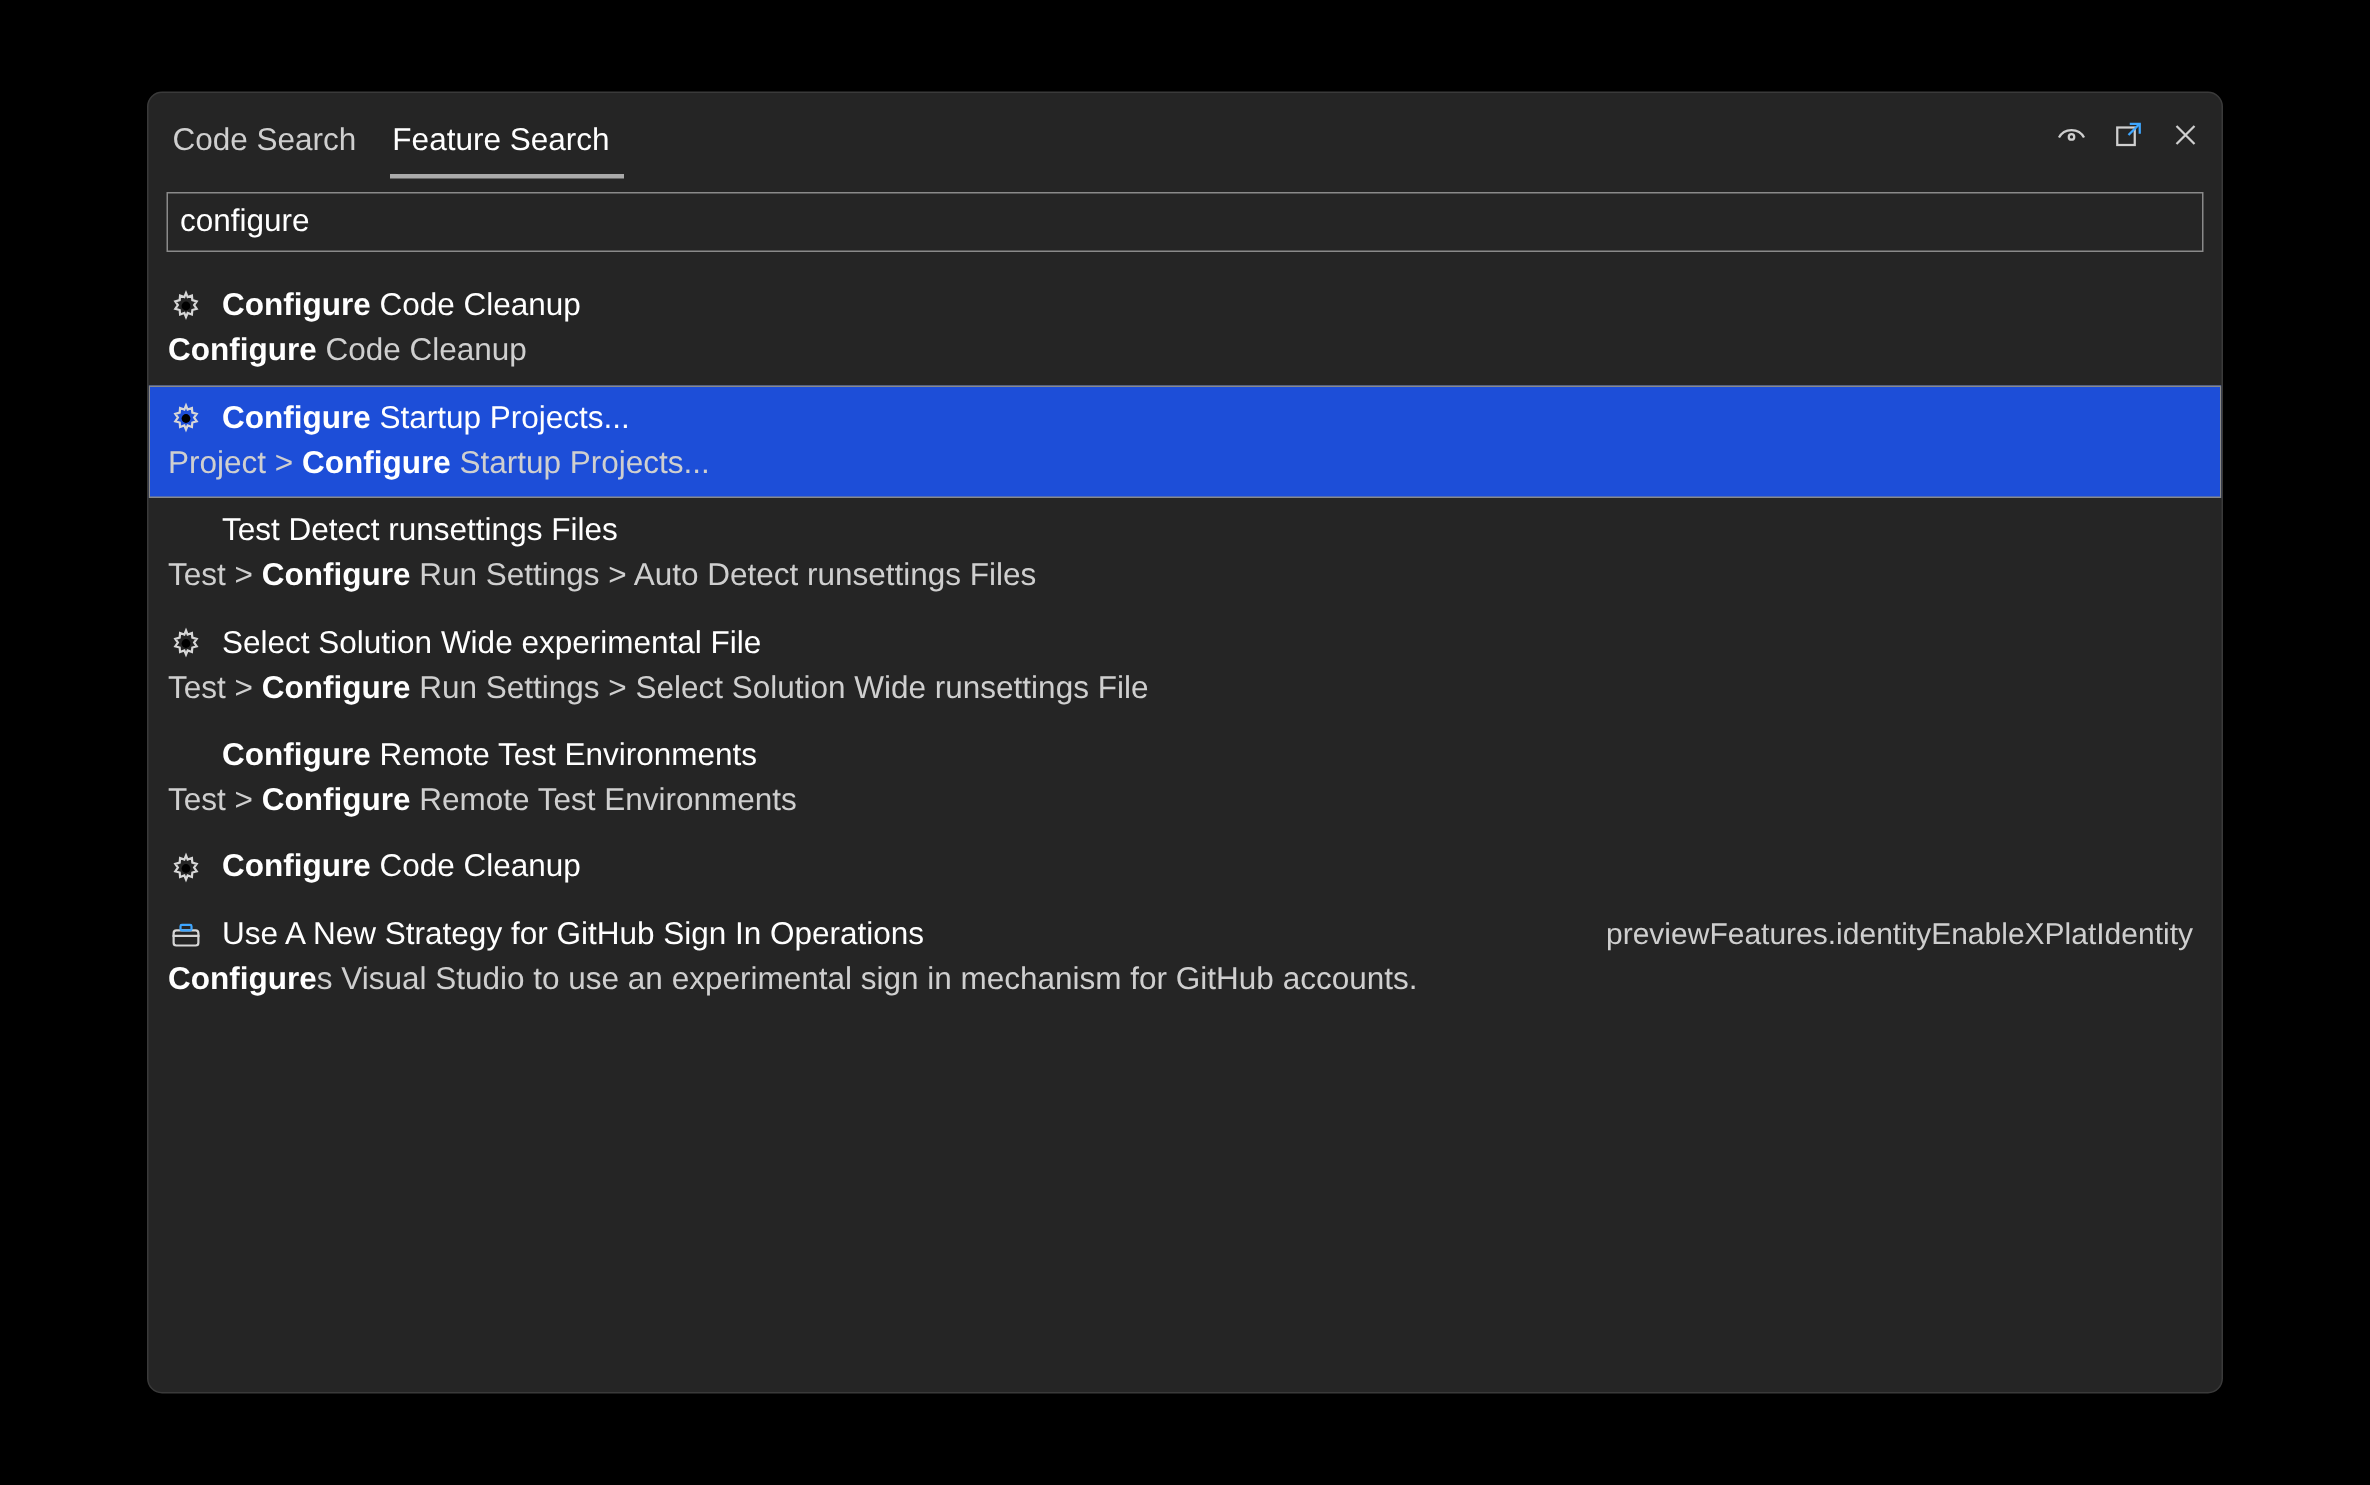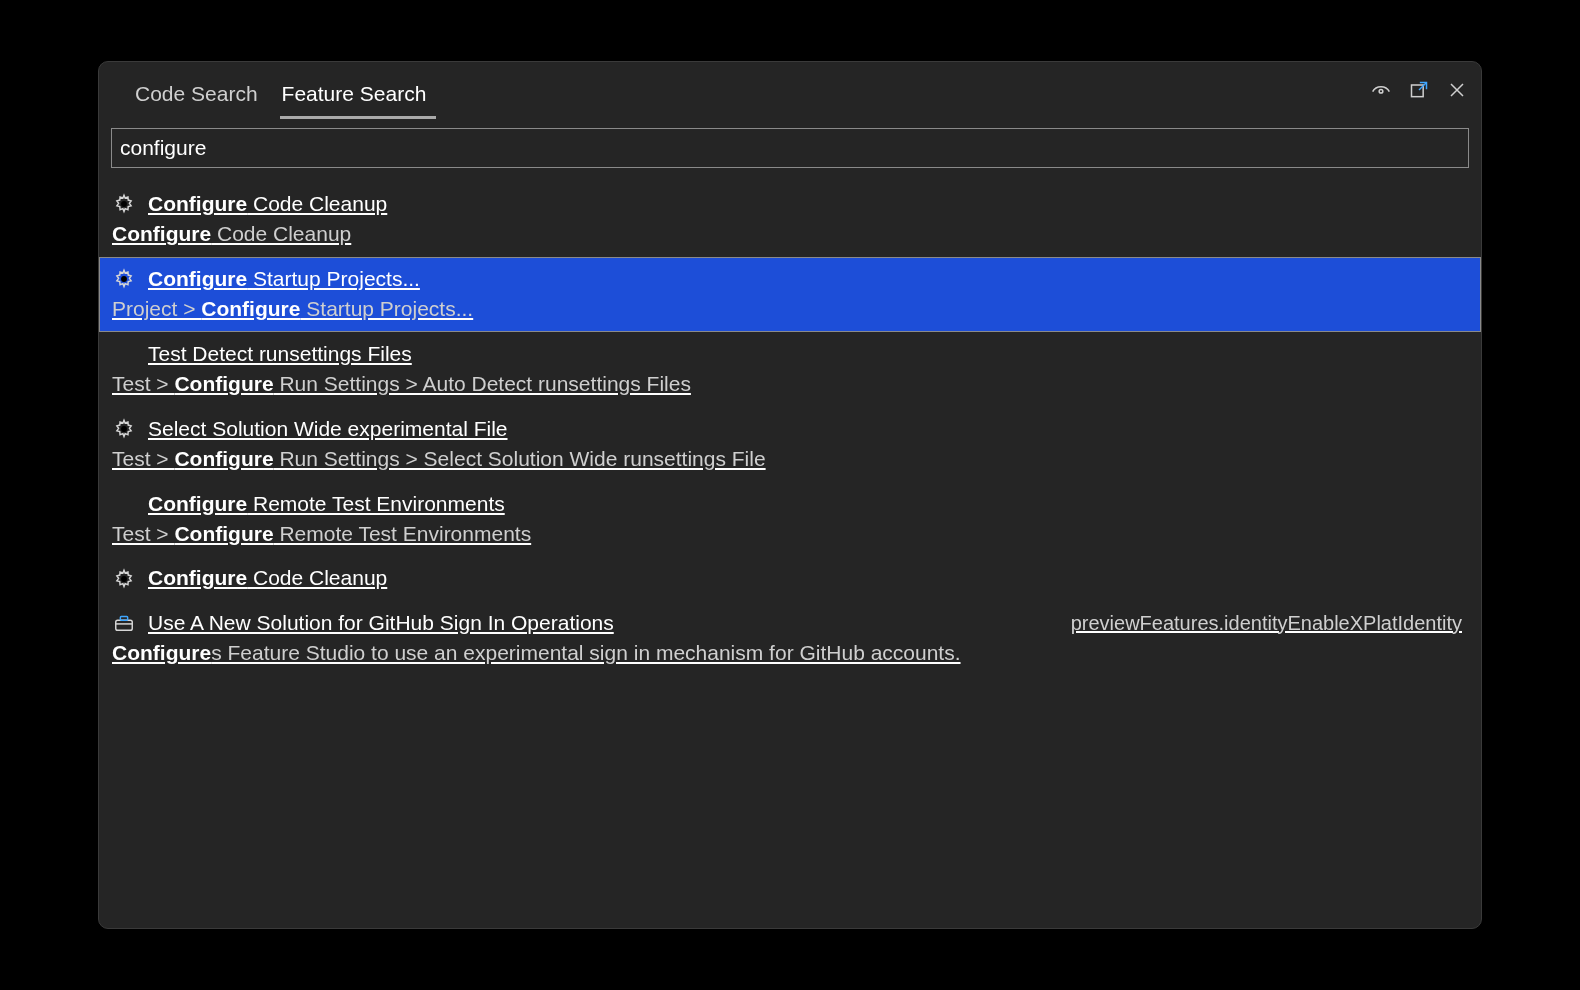--- a/index.html
+++ b/index.html
@@ -30,21 +30,20 @@
     align-items: center;
     justify-content: space-between;
     height: 56px;
     padding: 0 14px 0 14px;
   }
 
   .tabs {
     display: flex;
     align-items: flex-end;
     height: 100%;
-    margin-left: 20px;
   }
 
   .tab {
     padding: 12px 10px 12px 2px;
     margin-right: 12px;
     font-size: 21px;
     font-weight: 400;
     color: #cfcfcf;
     cursor: pointer;
     position: relative;
@@ -97,21 +96,20 @@
     flex: 1;
     overflow: hidden;
     padding-top: 6px;
   }
 
   .result {
     padding: 6px 12px 6px 12px;
     font-size: 21px;
     line-height: 1.45;
     border: 1px solid transparent;
-    text-decoration: underline;
   }
   .result.selected {
     background: #1d4ed8;
     border: 1px solid #8a8a8a;
   }
 
   .row1 {
     display: flex;
     align-items: center;
     gap: 12px;
@@ -273,21 +271,21 @@
       <div class="result">
         <div class="row1">
           <div class="row1-left">
             <span class="icon-slot">
   <svg class="toolbox" viewBox="0 0 24 24" width="22" height="22">
     <rect x="3" y="9" width="18" height="11" rx="2"></rect>
     <rect x="3" y="13" width="18" height="0.01"></rect>
     <rect class="blue" x="8" y="5" width="8" height="4" rx="1"></rect>
   </svg>
 </span>
-            <span class="title"><span><span>Use A New Solution for GitHub Sign In Operations</span></span></span>
+            <span class="title"><span><span>Use A New Strategy for GitHub Sign In Operations</span></span></span>
           </div>
           <span class="meta">previewFeatures.identityEnableXPlatIdentity</span>
         </div>
-        <div class="row2 path-dim"><span><b>Configure</b><span>s Feature Studio to use an experimental sign in mechanism for GitHub accounts.</span></span></div>
+        <div class="row2 path-dim"><span><b>Configure</b><span>s Visual Studio to use an experimental sign in mechanism for GitHub accounts.</span></span></div>
       </div>
     </div>
 
 </div>
 
 </body></html>

